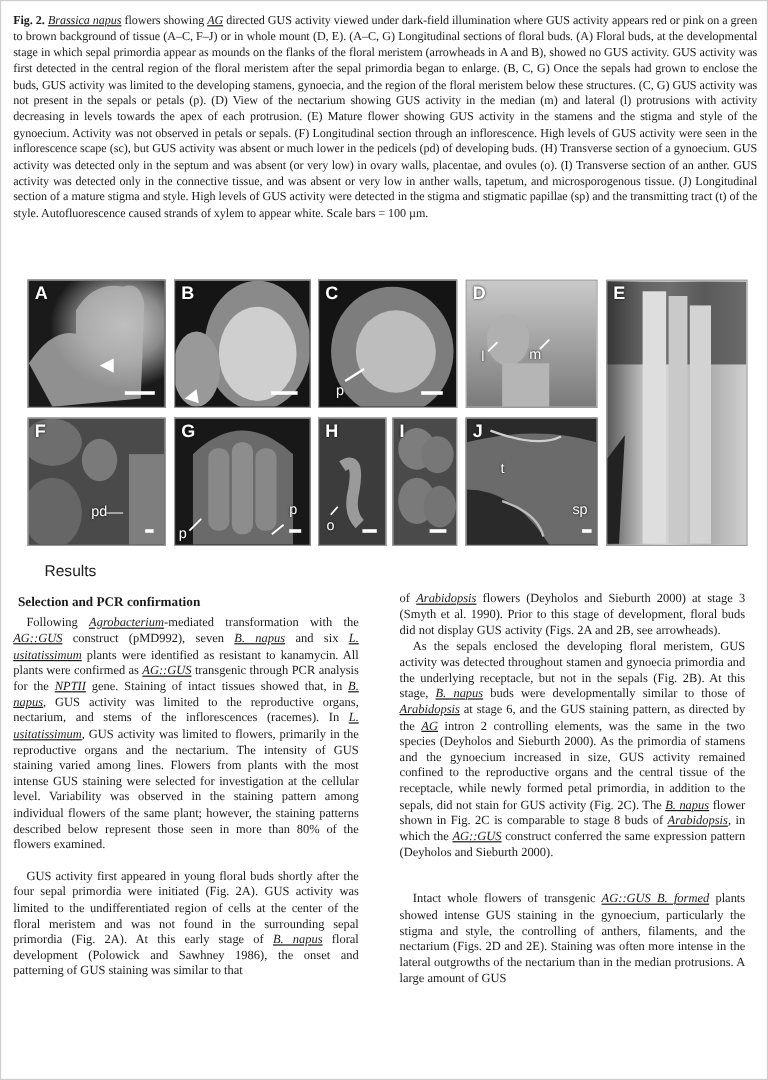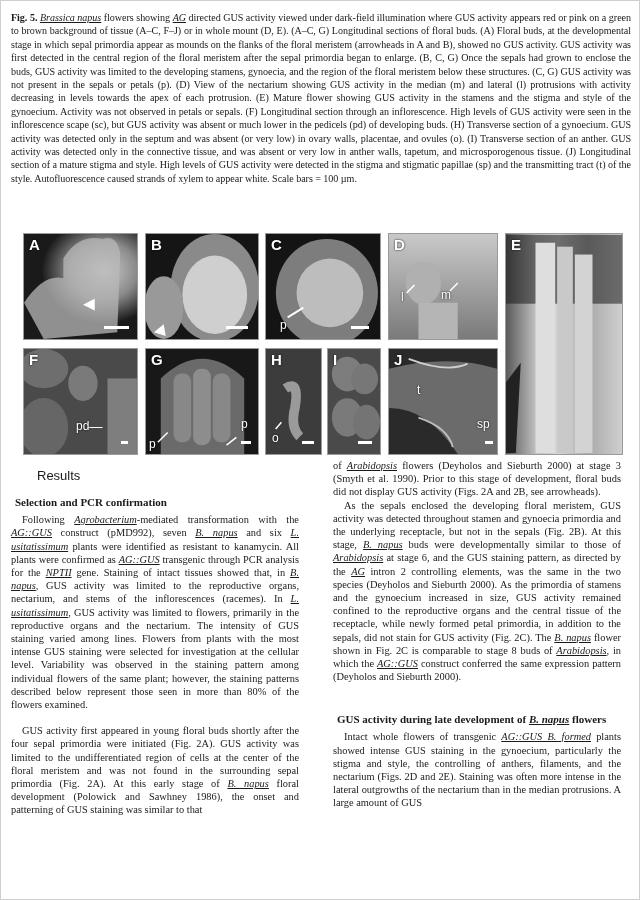--- a/index.html
+++ b/index.html
@@ -35,21 +35,21 @@
   .sub { font-weight: bold; font-size: 11px; line-height: 13px; margin: 4px; }
   .gap { height: 13px; }
   i { font-style: italic; text-decoration: underline; }
 </style>
 </head>
 <body>
 
 <div class="page">
 
   <div class="caption">
-    <b>Fig. 5.</b>
+    <b>Fig. 2.</b>
     <i>Brassica napus</i><span> flowers showing </span><i>AG</i><span> directed GUS activity viewed under dark-field illumination where GUS activity appears red or pink on a green to brown background of tissue (A–C, F–J) or in whole mount (D, E).  (A–C, G) Longitudinal sections of floral buds. (A) Floral buds, at the developmental stage in which sepal primordia appear as mounds on the flanks of the floral meristem (arrowheads in A and B), showed no GUS activity. GUS activity was first detected in the central region of the floral meristem after the sepal primordia began to enlarge. (B, C, G) Once the sepals had grown to enclose the buds, GUS activity was limited to the developing stamens, gynoecia, and the region of the floral meristem below these structures. (C, G) GUS activity was not present in the sepals or petals (p). (D) View of the nectarium showing GUS activity in the median (m) and lateral (l) protrusions with activity decreasing in levels towards the apex of each protrusion. (E) Mature flower showing GUS activity in the stamens and the stigma and style of the gynoecium. Activity was not observed in petals or sepals. (F) Longitudinal section through an inflorescence. High levels of GUS activity were seen in the inflorescence scape (sc), but GUS activity was absent or much lower in the pedicels (pd) of developing buds. (H) Transverse section of a gynoecium. GUS activity was detected only in the septum and was absent (or very low) in ovary walls, placentae, and ovules (o). (I) Transverse section of an anther. GUS activity was detected only in the connective tissue, and was absent or very low in anther walls, tapetum, and microsporogenous tissue. (J) Longitudinal section of a mature stigma and style. High levels of GUS activity were detected in the stigma and stigmatic papillae (sp) and the transmitting tract (t) of the style. Autofluorescence caused strands of xylem to appear white. Scale bars = 100 µm.</span>
   </div>
 
   <div class="figure">
 
     <div class="panel" style="left:0;top:0;width:115px;height:107px;background:radial-gradient(ellipse at 70% 35%, #cfcfcf 0%, #8a8a8a 30%, #1a1a1a 55%), #111;">
       <svg viewBox="0 0 115 107">
         <path d="M40 25 Q55 0 80 5 Q95 0 98 20 L95 100 L20 107 L0 70 Q20 40 40 45 Z" fill="#b8b8b8" opacity="0.75"></path>
         <path d="M60 72 L72 66 L72 78 Z" fill="#fff"></path>
       </svg>
@@ -166,22 +166,21 @@
   </div>
 
   <div class="col" style="left:10px;top:468px;">
     <div class="sec-title">Results</div>
     <div class="sub">Selection and PCR confirmation</div>
     <p><span>Following </span><i>Agrobacterium</i><span>-mediated transformation with the </span><i>AG::GUS</i><span> construct (pMD992), seven </span><i>B. napus</i><span> and six </span><i>L. usitatissimum</i><span> plants were identified as resistant to kanamycin. All plants were confirmed as </span><i>AG::GUS</i><span> transgenic through PCR analysis for the </span><i>NPTII</i><span> gene. Staining of intact tissues showed that, in </span><i>B. napus</i><span>, GUS activity was limited to the reproductive organs, nectarium, and stems of the inflorescences (racemes). In </span><i>L. usitatissimum</i><span>, GUS activity was limited to flowers, primarily in the reproductive organs and the nectarium. The intensity of GUS staining varied among lines. Flowers from plants with the most intense GUS staining were selected for investigation at the cellular level. Variability was observed in the staining pattern among individual flowers of the same plant; however, the staining patterns described below represent those seen in more than 80% of the flowers examined.</span></p>
     <div class="gap"></div>
     <p><span>GUS activity first appeared in young floral buds shortly after the four sepal primordia were initiated (Fig. 2A). GUS activity was limited to the undifferentiated region of cells at the center of the floral meristem and was not found in the surrounding sepal primordia (Fig. 2A). At this early stage of </span><i>B. napus</i><span> floral development (Polowick and Sawhney 1986), the onset and patterning of GUS staining was similar to that</span></p>
   </div>
 
-  <div class="col" style="left:332px;top:458px;">
+  <div class="col" style="left:332px;top:492px;">
     <p class="noindent"><span>of </span><i>Arabidopsis</i><span> flowers (Deyholos and Sieburth 2000) at stage 3 (Smyth et al. 1990). Prior to this stage of development, floral buds did not display GUS activity (Figs. 2A and 2B, see arrowheads).</span></p>
     <p><span>As the sepals enclosed the developing floral meristem, GUS activity was detected throughout stamen and gynoecia primordia and the underlying receptacle, but not in the sepals (Fig. 2B). At this stage, </span><i>B. napus</i><span> buds were developmentally similar to those of </span><i>Arabidopsis</i><span> at stage 6, and the GUS staining pattern, as directed by the </span><i>AG</i><span> intron 2 controlling elements, was the same in the two species (Deyholos and Sieburth 2000). As the primordia of stamens and the gynoecium increased in size, GUS activity remained confined to the reproductive organs and the central tissue of the receptacle, while newly formed petal primordia, in addition to the sepals, did not stain for GUS activity (Fig. 2C). The </span><i>B. napus</i><span> flower shown in Fig. 2C is comparable to stage 8 buds of </span><i>Arabidopsis</i><span>, in which the </span><i>AG::GUS</i><span> construct conferred the same expression pattern (Deyholos and Sieburth 2000).</span></p>
     <div class="gap"></div>
     <div class="gap"></div>
-    <div class="sub"><span>GUS activity during late development of </span><i>B. napus</i><span> flowers</span></div>
     <p><span>Intact whole flowers of transgenic </span><i>AG::GUS B. formed</i><span> plants showed intense GUS staining in the gynoecium, particularly the stigma and style, the controlling of anthers, filaments, and the nectarium (Figs. 2D and 2E). Staining was often more intense in the lateral outgrowths of the nectarium than in the median protrusions. A large amount of GUS</span></p>
   </div>
 
 </div>
 
 </body></html>

